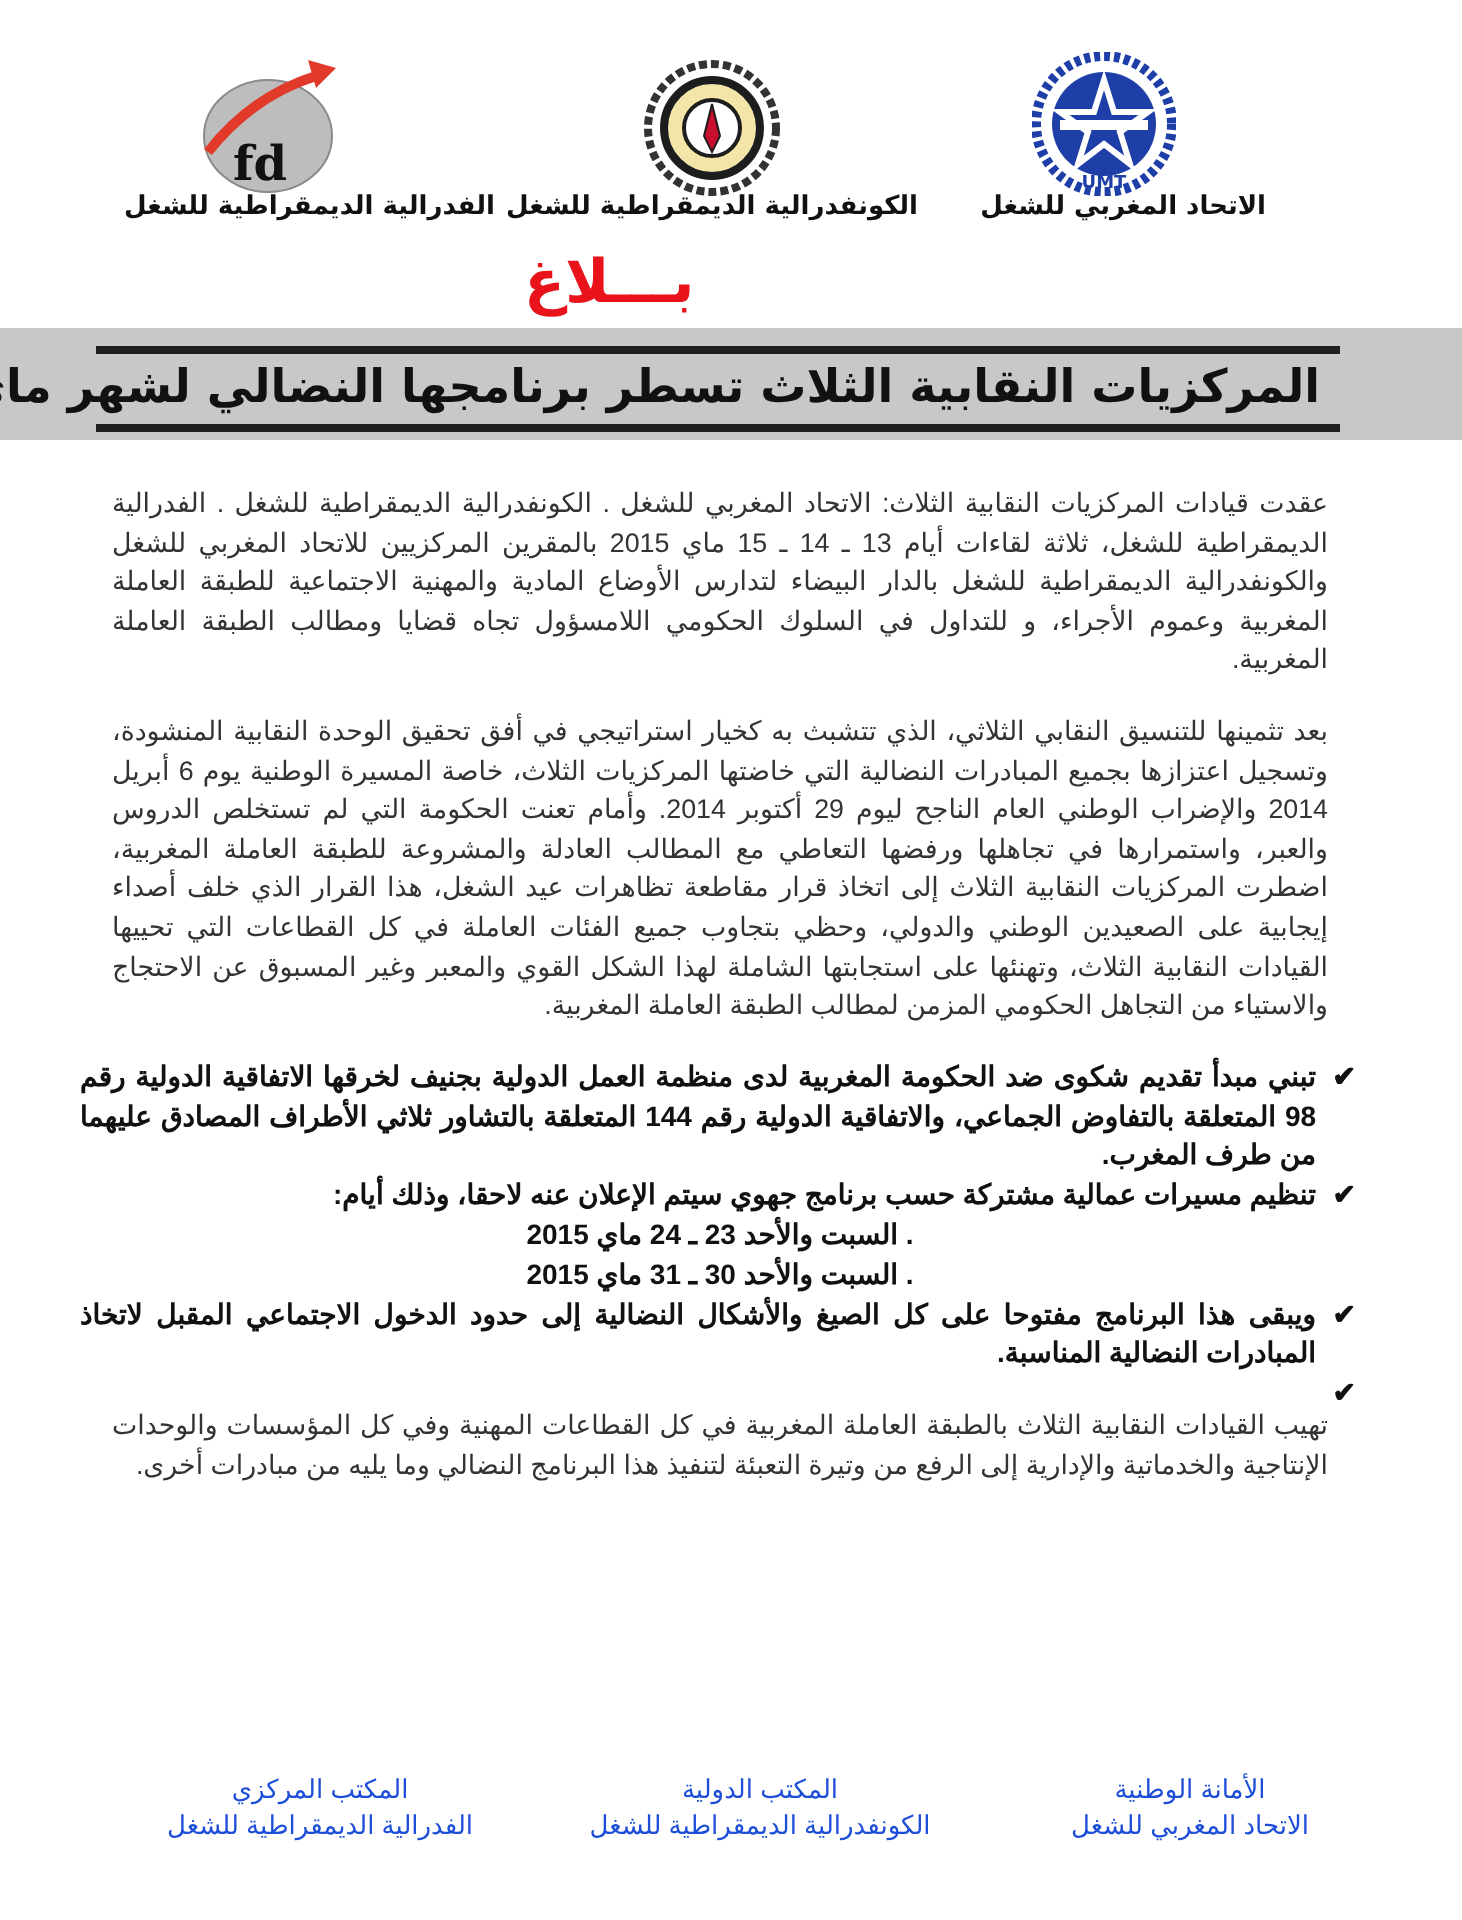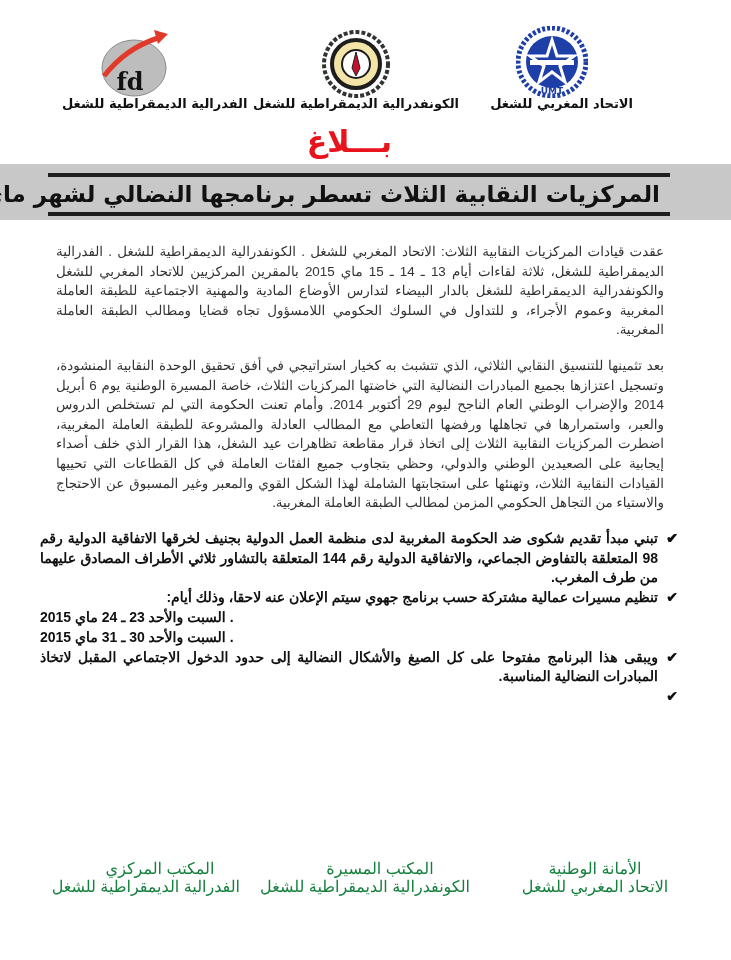--- a/index.html
+++ b/index.html
@@ -1,36 +1,36 @@
 <!DOCTYPE html>
 <html><head>
 <meta charset="utf-8">
 <style>
   html, body { margin:0; padding:0; background:#ffffff; }
   body { width:731px; height:960px; position:relative; overflow:hidden;
          font-family:"DejaVu Sans", sans-serif; color:#1a1a1a; }
   .logo-caption { position:absolute; top:96px; font-size:13px; font-weight:bold;
                   direction:rtl; white-space:nowrap; color:#111; }
   .logo { position:absolute; }
-  .announce { position:absolute; left:262px; top:122px; width:130px; text-align:right;
+  .announce { position:absolute; left:262px; top:122px; width:130px; text-align:left;
               color:#e8131b; font-size:30px; font-weight:bold; direction:rtl; line-height:40px;
               letter-spacing:0px; }
   .band { position:absolute; left:0; top:164px; width:731px; height:56px; background:#c8c8c8; }
   .rule { position:absolute; left:48px; width:622px; height:4px; background:#1f1f1f; }
   .headline { position:absolute; left:48px; top:181px; width:612px; text-align:right;
               direction:rtl; font-size:23px; font-weight:bold; color:#111; white-space:nowrap; }
   .body { position:absolute; left:40px; top:226px; width:640px; direction:rtl; text-align:justify;
           font-family:"Liberation Sans", sans-serif; font-size:13.4px; line-height:19.6px; color:#333; }
   .para { margin:16px; }
   .bullets { list-style:none; margin:0; padding:0; font-weight:bold; color:#111; font-size:14px; line-height:19.8px; }
   .bullets li { position:relative; padding-right:22px; }
   .check { position:absolute; right:2px; top:0; font-weight:bold; }
-  .dates { text-align:left; font-weight:bold; color:#111; font-size:14px; line-height:19.8px; }
-  .sig { position:absolute; top:860px; text-align:center; direction:rtl; font-family:"Liberation Sans", sans-serif;
-         font-size:16px; line-height:18px; color:#15803d; white-space:nowrap; }
+  .dates { text-align:center; font-weight:bold; color:#111; font-size:14px; line-height:19.8px; }
+  .sig { position:absolute; top:886px; text-align:center; direction:rtl; font-family:"Liberation Sans", sans-serif;
+         font-size:13px; line-height:18px; color:#1d4ed8; white-space:nowrap; }
 </style>
 </head>
 <body>
 
 <div class="logo" style="left:516px; top:26px; width:72px; height:72px;">
   <svg width="72" height="72" viewBox="0 0 72 72">
     <circle cx="36" cy="36" r="34" fill="#ffffff" stroke="#1f3fa8" stroke-width="5" stroke-dasharray="3 2"></circle>
     <circle cx="36" cy="36" r="26" fill="#1f3fa8"></circle>
     <polygon points="36,14 41,30 58,30 44,40 49,56 36,46 23,56 28,40 14,30 31,30" fill="none" stroke="#ffffff" stroke-width="3"></polygon>
     <rect x="14" y="34" width="44" height="5" fill="#ffffff"></rect>
@@ -76,26 +76,27 @@
     <li><span class="check">✔</span><span>تنظيم مسيرات عمالية مشتركة حسب برنامج جهوي سيتم الإعلان عنه لاحقا، وذلك أيام:</span></li>
   </ul>
   <div class="dates">
     <div>. السبت والأحد 23 ـ 24 ماي 2015</div>
     <div>. السبت والأحد 30 ـ 31 ماي 2015</div>
   </div>
   <ul class="bullets">
     <li><span class="check">✔</span><span>ويبقى هذا البرنامج مفتوحا على كل الصيغ والأشكال النضالية إلى حدود الدخول الاجتماعي المقبل لاتخاذ المبادرات النضالية المناسبة.</span></li>
     <li><span class="check">✔</span></li>
   </ul>
+  <p class="para">تهيب القيادات النقابية الثلاث بالطبقة العاملة المغربية في كل القطاعات المهنية وفي كل المؤسسات والوحدات الإنتاجية والخدماتية والإدارية إلى الرفع من وتيرة التعبئة لتنفيذ هذا البرنامج النضالي وما يليه من مبادرات أخرى.</p>
 </div>
 
 <div class="sig" style="left:520px; width:150px;">
   <div>الأمانة الوطنية</div>
   <div>الاتحاد المغربي للشغل</div>
 </div>
 <div class="sig" style="left:290px; width:180px;">
-  <div>المكتب المسيرة</div>
+  <div>المكتب الدولية</div>
   <div>الكونفدرالية الديمقراطية للشغل</div>
 </div>
 <div class="sig" style="left:80px; width:160px;">
   <div>المكتب المركزي</div>
   <div>الفدرالية الديمقراطية للشغل</div>
 </div>
 
 </body></html>

